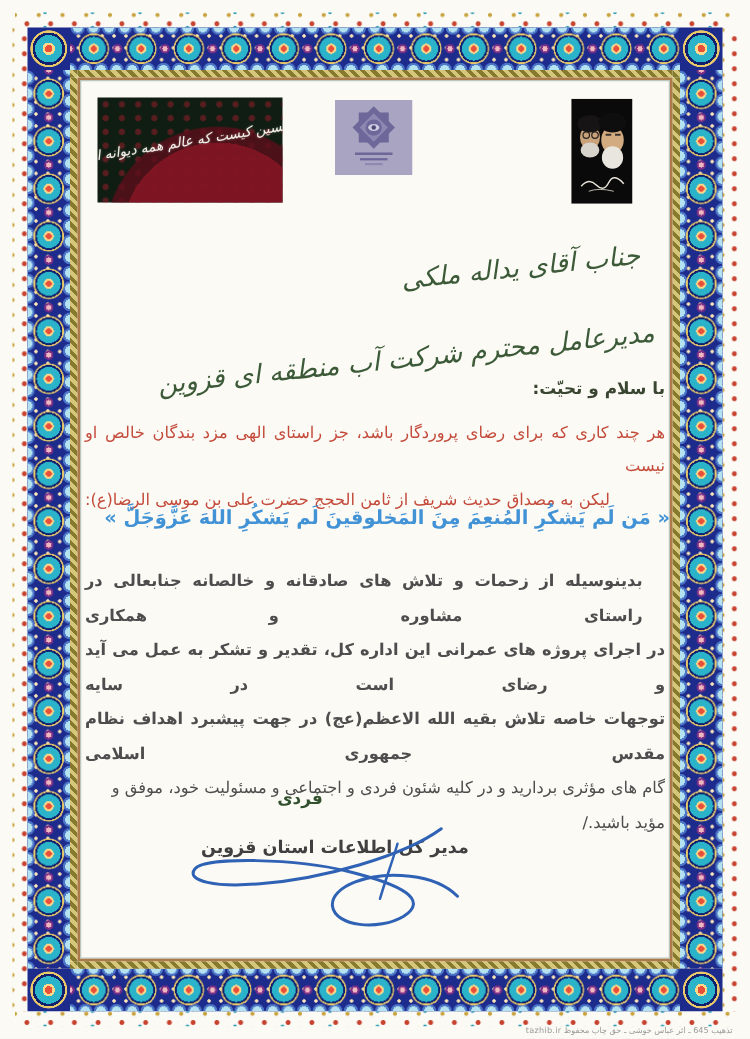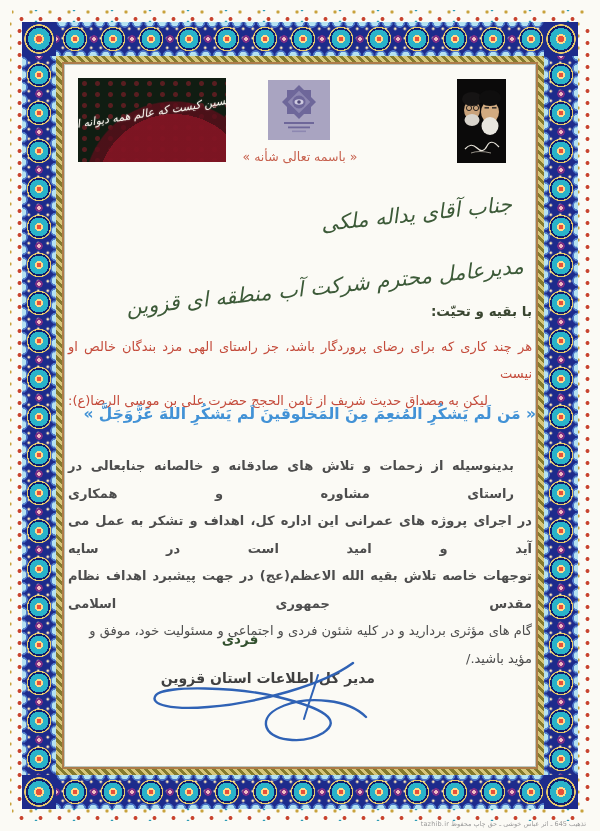--- a/index.html
+++ b/index.html
@@ -156,37 +156,36 @@
       <ellipse cx="33" cy="33" rx="9" ry="11" fill="#d2ab80"></ellipse>
       <ellipse cx="33" cy="19" rx="11" ry="8" fill="#0f0e0e"></ellipse>
       <ellipse cx="33" cy="47" rx="8.5" ry="9" fill="#e9e6df"></ellipse>
       <rect x="27.5" y="28" width="4.5" height="1.6" fill="#3a332c"></rect>
       <rect x="35" y="28" width="4.5" height="1.6" fill="#3a332c"></rect>
       <path d="M8 70 q6 -7 12 -1 t10 -2 t12 1" fill="none" stroke="#e8e4da" stroke-width="1.2"></path>
       <path d="M14 74 q8 -3 20 0" fill="none" stroke="#b9b4a8" stroke-width="0.8"></path>
     </svg>
   </div>
 
-  <div class="bismillah">« باسمه تعالی شأنه »</div>
 
   <div class="addr1">جناب آقای یداله ملکی</div>
   <div class="addr2">مدیرعامل محترم شرکت آب منطقه ای قزوین</div>
 
-  <div class="salut">با بقیه و تحیّت:</div>
+  <div class="salut">با سلام و تحیّت:</div>
 
   <div class="preamble">
     <div class="l1">هر چند کاری که برای رضای پروردگار باشد، جز راستای الهی مزد بندگان خالص او نیست</div>
     <div class="l2">لیکن به مصداق حدیث شریف از ثامن الحجج حضرت علی بن موسی الرضا(ع):</div>
   </div>
 
   <div class="hadith">« مَن لَم یَشکُرِ المُنعِمَ مِنَ المَخلوقینَ لَم یَشکُرِ اللهَ عَزَّوَجَلَّ »</div>
 
   <div class="bodytxt">
     <div class="jl first">بدینوسیله از زحمات و تلاش های صادقانه و خالصانه جنابعالی در راستای مشاوره و همکاری</div>
-    <div class="jl">در اجرای پروژه های عمرانی این اداره کل، اهداف و تشکر به عمل می آید و امید است در سایه</div>
+    <div class="jl">در اجرای پروژه های عمرانی این اداره کل، تقدیر و تشکر به عمل می آید و رضای است در سایه</div>
     <div class="jl">توجهات خاصه تلاش بقیه الله الاعظم(عج) در جهت پیشبرد اهداف نظام مقدس جمهوری اسلامی</div>
     <div class="last">گام های مؤثری بردارید و در کلیه شئون فردی و اجتماعی و مسئولیت خود، موفق و مؤید باشید./</div>
   </div>
 
   <div class="sig-name">فردی</div>
   <div class="sig-title">مدیر کل اطلاعات استان قزوین</div>
   <div class="scrawl">
     <svg width="260" height="110" viewBox="0 0 260 110">
       <path d="M235 18 C 205 40, 140 58, 90 62 C 55 65, 30 60, 38 50 C 46 40, 120 42, 160 52
                C 205 63, 225 75, 205 88 C 185 100, 150 96, 148 80 C 146 64, 178 52, 210 56

